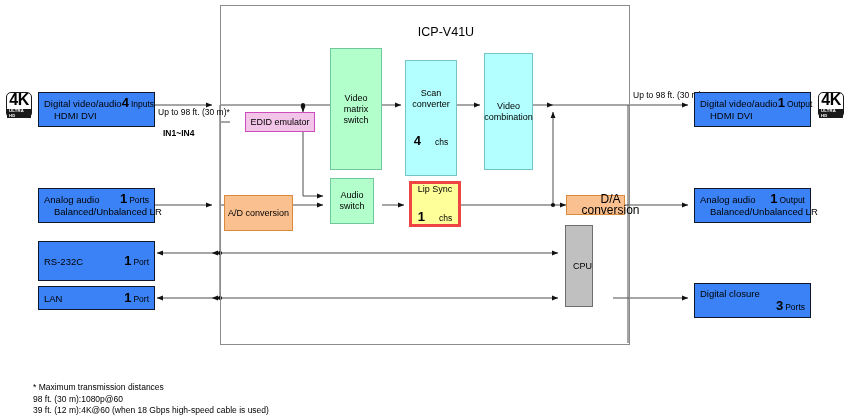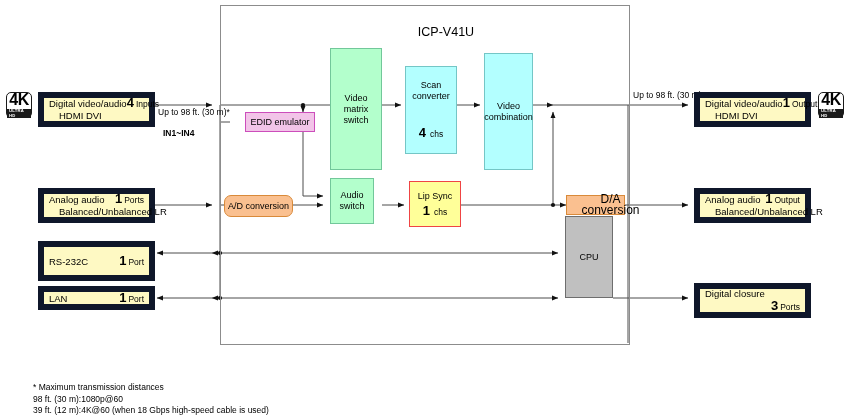--- a/index.html
+++ b/index.html
@@ -34,22 +34,22 @@
     position: absolute;
     font-size: 12.5px;
     color: #000;
     text-align: center;
     white-space: nowrap;
   }
 
   
   .port-box {
     position: absolute;
-    border: 6px solid #0f172a;
-    background: #fef9c3;
+    border: 1px solid #0f172a;
+    background: #3b82f6;
     box-sizing: border-box;
   }
   .pb-inner {
     position: absolute;
     left: 5px; right: 5px; top: 0; bottom: 0;
     display: flex;
     flex-direction: column;
     justify-content: center;
   }
   .pb-row {
@@ -125,26 +125,26 @@
     margin-top: 10px;
     display: flex;
     align-items: baseline;
   }
   .fblock .fchs .n {
     font-size: 13px;
     font-weight: bold;
   }
   .fblock .fchs .u {
     font-size: 8.5px;
-    padding-left: 4px;
+    padding-left: 14px;
   }
 
   .green  { background: #b3ffcc; border: 1px solid #72c79a; }
   .cyan   { background: #b3ffff; border: 1px solid #74c6c6; }
-  .yellow { background: #ffff99; border: 1px solid #ef4444; }
+  .yellow { background: #ffff99; border: 3px solid #ef4444; justify-content: space-between; }
   .pink   { background: #f2c4e8; border: 1px solid #cc4dbb; }
   .orange { background: #fac090; border: 1px solid #d98a3a; }
   .gray   { background: #c0c0c0; border: 1px solid #6e6e6e; }
 
   .lbl {
     position: absolute;
     font-size: 8.5px;
     line-height: 11px;
     white-space: nowrap;
     color: #000;
@@ -301,56 +301,56 @@
   <div class="fblock pink" style="left:245px; top:112px; width:70px; height:20px;">
     <span class="ftitle">EDID emulator</span>
   </div>
 
   <div class="fblock green" style="left:330px; top:48px; width:52px; height:122px;">
     <span class="ftitle">Video
 matrix
 switch</span>
   </div>
 
-  <div class="fblock cyan" style="left:405px; top:66px; width:52px; height:88px;gap:15px;">
+  <div class="fblock cyan" style="left:405px; top:60px; width:52px; height:116px;gap:15px;">
     <span class="ftitle">Scan
 converter</span>
     <span class="fchs">
       <span class="n">4</span>
       <span class="u">chs</span>
     </span>
   </div>
 
   <div class="fblock cyan" style="left:484px; top:53px; width:49px; height:117px;">
     <span class="ftitle">Video
 combination</span>
   </div>
 
-  <div class="fblock orange" style="left:224px; top:195px; width:69px; height:22px;border-radius:7px;">
+  <div class="fblock orange" style="left:224px; top:195px; width:69px; height:36px;">
     <span class="ftitle">A/D conversion</span>
   </div>
 
   <div class="fblock green" style="left:330px; top:178px; width:44px; height:46px;">
     <span class="ftitle">Audio
 switch</span>
   </div>
 
   <div class="fblock yellow" style="left:409px; top:181px; width:52px; height:46px;">
     <span class="ftitle">Lip Sync</span>
     <span class="fchs" style="margin-top:3px;">
       <span class="n">1</span>
       <span class="u">chs</span>
     </span>
   </div>
 
   <div class="fblock orange" style="left:566px; top:195px; width:59px; height:20px;">
     <span class="ftitle" style="font-size:12px;padding-left:30px;">D/A conversion</span>
   </div>
 
-  <div class="fblock gray" style="left:565px; top:216px; width:48px; height:82px;">
+  <div class="fblock gray" style="left:565px; top:225px; width:28px; height:82px;align-items:flex-end;">
     <span class="ftitle">CPU</span>
   </div>
 
   <div class="port-box" style="left:694px; top:92px; width:117px; height:35px;">
     <div class="pb-inner">
       <div class="pb-row">
         <span class="pb-name">Digital video/audio</span>
         <span style="display:flex;align-items:baseline;">
           <span class="pb-qty">1</span>
           <span class="pb-unit">Output</span>

